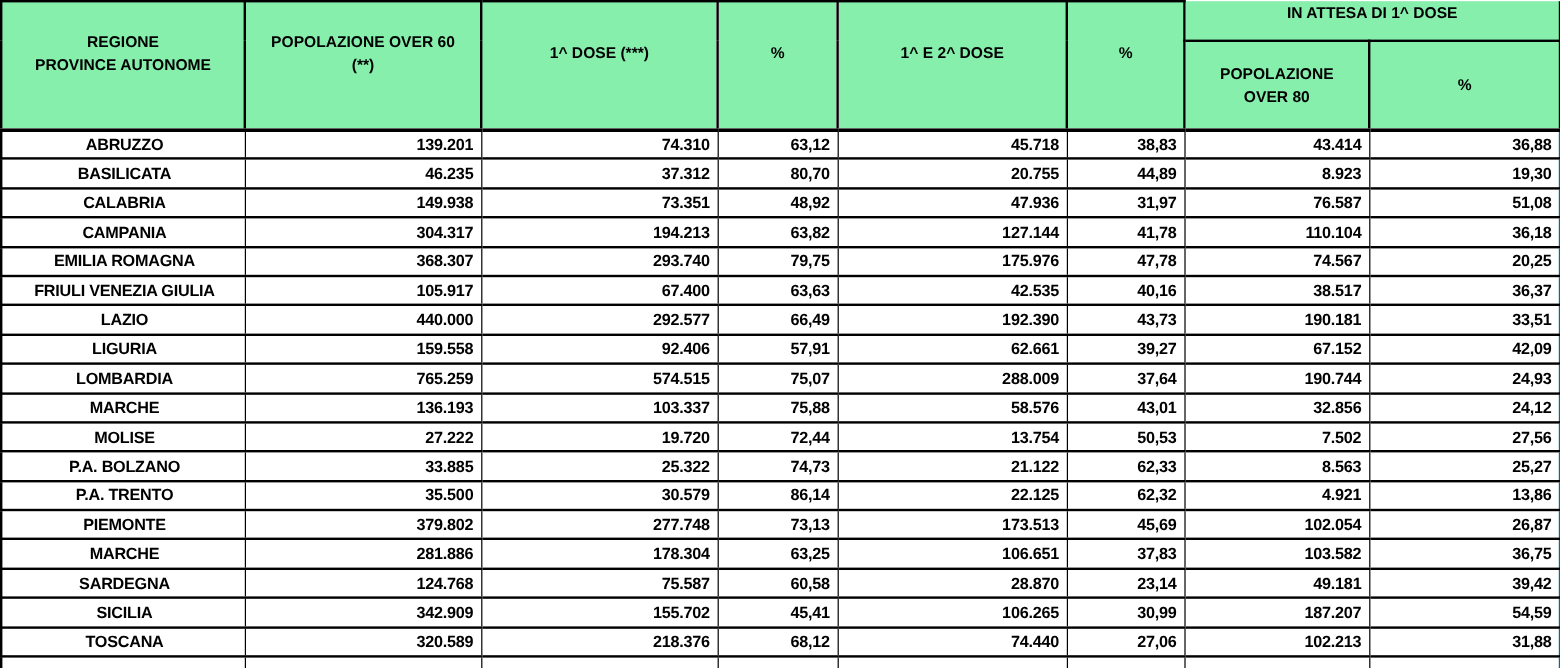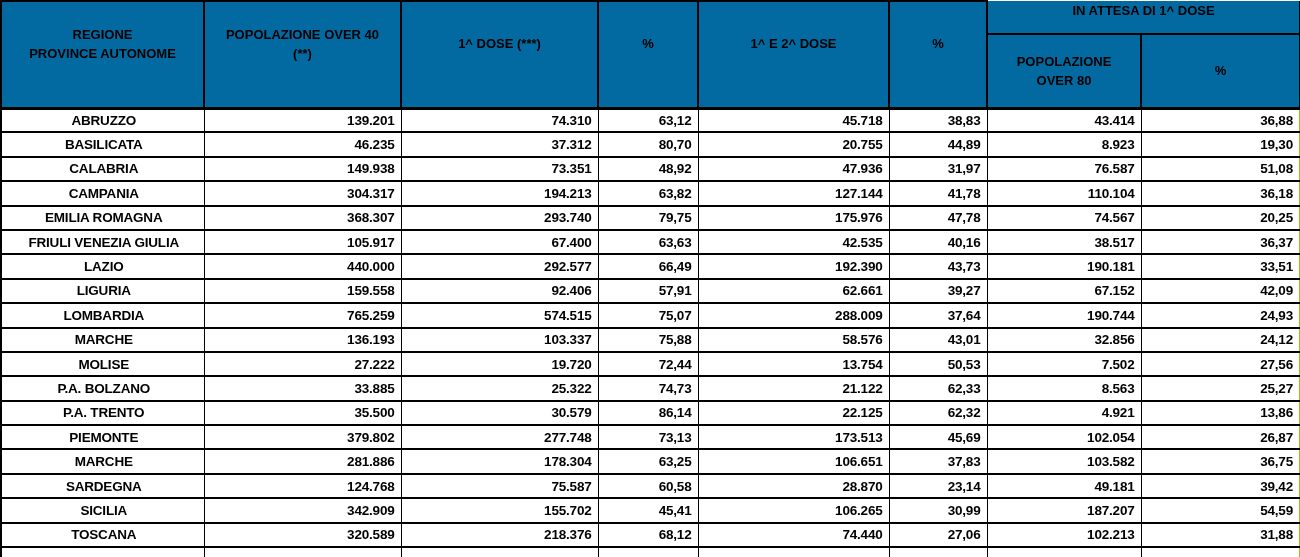--- a/index.html
+++ b/index.html
@@ -19,21 +19,21 @@
     margin-left: 0;
   }
   table.vax th, table.vax td {
     overflow: hidden;
     white-space: nowrap;
     font-weight: 700;
     color: #000000;
   }
   
   thead th {
-    background: #0369a1;
+    background: #86efac;
     border: 2px solid #000000;
     font-size: 13px;
     text-align: center;
     vertical-align: middle;
     line-height: 19px;
   }
   thead tr.h-top { height: 33px; }
   thead tr.h-sub { height: 74px; }
   thead th.span2 {
     border-top: 2px solid #000000;
@@ -64,21 +64,21 @@
   }
   tbody td.c-region {
     text-align: center;
     padding-left: 3px;
     border-left: 2px solid #000000;
   }
   tbody td.c-num {
     text-align: right;
     padding-right: 6px;
   }
-  tbody td.c-last { border-right: 2px solid #84cc16; }
+  tbody td.c-last { border-right: 2px solid #0369a1; }
   tbody tr.partial { height: 22px; }
   thead th.outer-l { border-left: 2px solid #000000; margin-left: 31px; }
   thead th.outer-r { border-right: 2px solid #000000; }
 </style>
 </head>
 <body>
 
 <div class="page">
   <table class="vax">
     <colgroup>
@@ -91,21 +91,21 @@
       <col style="width:154px">
       <col style="width:159px">
     </colgroup>
     <thead>
       <tr class="h-top">
         <th rowspan="2" class="span2 outer-l">
           <span class="hline">REGIONE</span>
           <span class="hline">PROVINCE AUTONOME</span>
         </th>
         <th rowspan="2" class="span2">
-          <span class="hline">POPOLAZIONE OVER 40</span>
+          <span class="hline">POPOLAZIONE OVER 60</span>
           <span class="hline">(**)</span>
         </th>
         <th rowspan="2" class="span2">1^ DOSE (***)</th>
         <th rowspan="2" class="span2">%</th>
         <th rowspan="2" class="span2">1^ E 2^ DOSE</th>
         <th rowspan="2" class="span2">%</th>
         <th colspan="2" class="waiting-group outer-r">IN ATTESA DI 1^ DOSE</th>
       </tr>
       <tr class="h-sub">
         <th class="sub">

